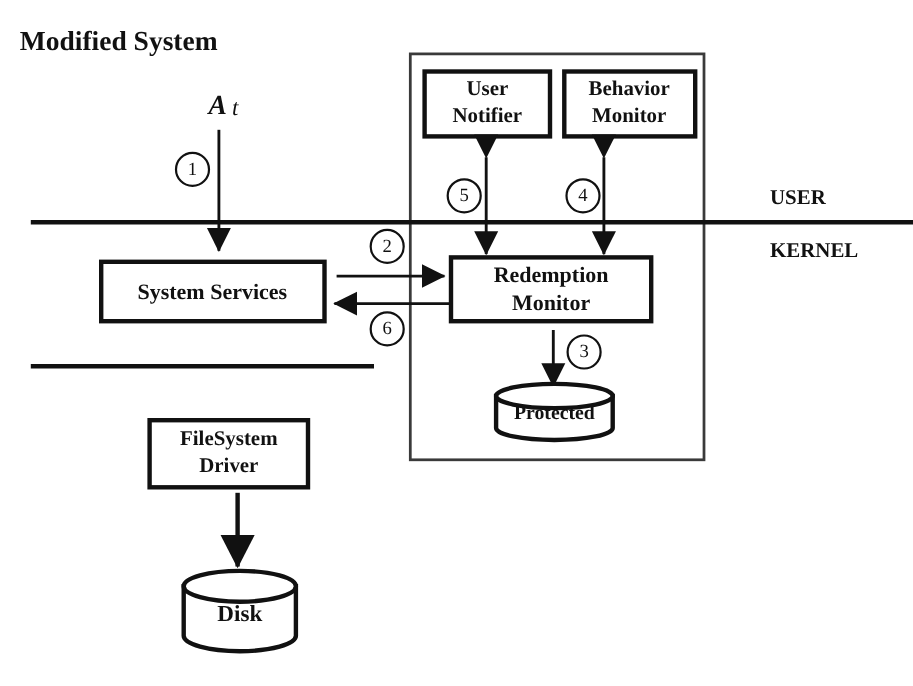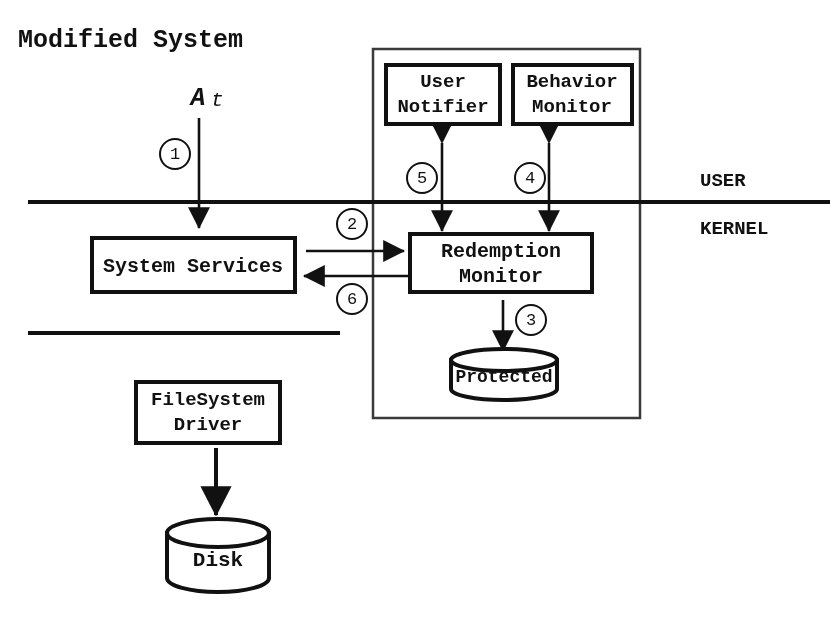--- a/index.html
+++ b/index.html
@@ -5,21 +5,21 @@
   html, body {
     margin: 0;
     padding: 0;
     background: #ffffff;
   }
   #stage {
     position: relative;
     width: 830px;
     height: 624px;
     background: #ffffff;
-    font-family: Liberation Mono, monospace;
+    font-family: Liberation Serif, serif;
     overflow: hidden;
   }
   #diagram-svg {
     position: absolute;
     left: 0;
     top: 0;
     width: 830px;
     height: 624px;
   }
   .node-label {

